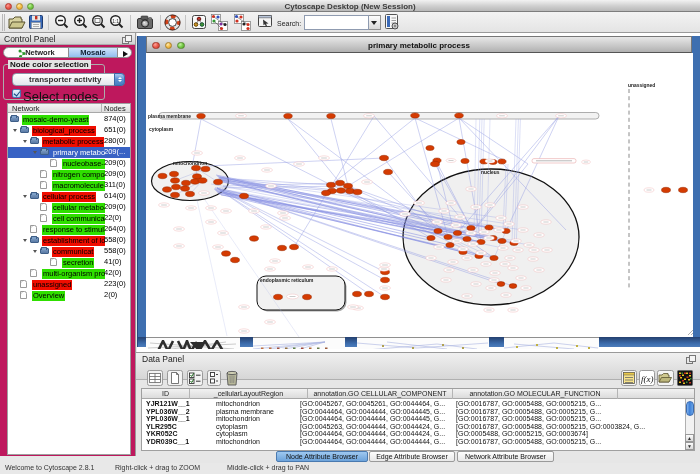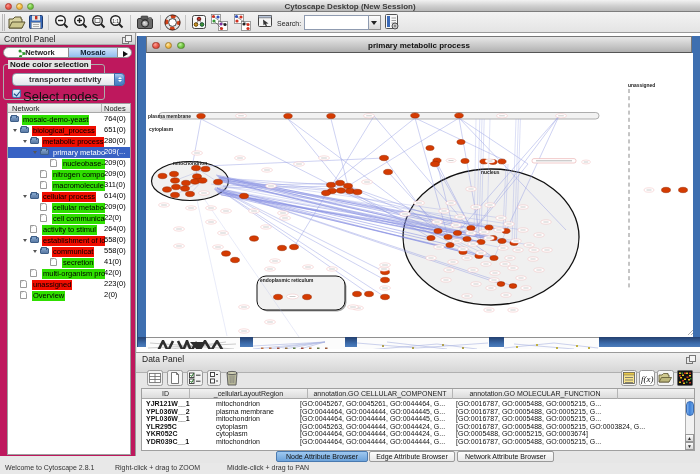--- a/index.html
+++ b/index.html
@@ -60,21 +60,21 @@
 #nw-title .t1{left:5px;background:radial-gradient(circle at 35% 30%,#ffa39a,#e95a4c 50%,#c43a2a);border:.5px solid #a33528}
 #nw-title .t2{left:17.5px;background:radial-gradient(circle at 35% 30%,#ffeab0,#f3bd4a 50%,#dd9c22);border:.5px solid #a8802c}
 #nw-title .t3{left:30px;background:radial-gradient(circle at 35% 30%,#c8f2a4,#77cc49 50%,#4a9e20);border:.5px solid #568a30}
 #nw-canvas{position:absolute;left:8px;top:17px;width:547px;height:284px;background:#fff;overflow:hidden}
 #nw-bot{position:absolute;left:0px;bottom:0px;width:563px;height:10px;background:linear-gradient(#24406f,#3e6fb0 70%,#4d7cba)}
 
 .frag{position:absolute;top:304px;height:12px;background:#fcfcfc;border-top:1px solid #8f8f8f;overflow:hidden}
 
 
 #dpanel{left:136px;top:352px;width:564px;height:111px;background:#e6e6e6;border-top:1px solid #9a9a9a}
-#dp-head{position:absolute;left:0;top:0;width:100%;height:20px;background:linear-gradient(#f0f0f0,#d6d6d6);border-bottom:1px solid #b0b0b0}
+#dp-head{position:absolute;left:0;top:0;width:100%;height:27px;background:linear-gradient(#f0f0f0,#d6d6d6);border-bottom:1px solid #b0b0b0}
 #dp-head span{position:absolute;left:6px;top:1px;font-size:8.5px;color:#1c1c1c}
 #dp-tools{position:absolute;left:0;top:11px;width:100%;height:24px}
 #dp-table{position:absolute;left:5px;top:35px;width:554px;height:63px;background:#fff;border:1px solid #9f9f9f;overflow:hidden}
 #dt-head{position:absolute;left:0;top:0;width:100%;height:10px;background:linear-gradient(#f2f2f2,#dcdcdc);border-bottom:1px solid #a8a8a8;font-size:7px;color:#222}
 #dt-head div{position:absolute;top:1px;text-align:center}
 .drow{position:absolute;left:0;width:100%;height:7.5px;font-size:7px;white-space:nowrap;color:#111}
 .drow b{font-size:7px}
 .drow div{position:absolute;top:0}
 
 .dtab{position:absolute;top:98px;height:11px;border:1px solid #9a9a9a;background:linear-gradient(#fdfdfd,#e8e8e8);font-size:7px;color:#111;text-align:center;line-height:10px;border-radius:2px}
@@ -244,21 +244,21 @@
     <div id="cp-tree">
       <div id="tree-head">
           <span class="c1">Network</span>
           <span class="c2">Nodes</span>
           <span class="cd"></span>
         </div>
       <div id="tree-rows">
           <div class="trow" style="top:10px">
             <span class="fold" style="left:2px"></span>
             <span class="lbl bg-g" style="left:14px;max-width:83px">mosaic-demo-yeast</span>
-            <span class="cnt">764(0)</span>
+            <span class="cnt">874(0)</span>
           </div>
           <div class="trow" style="top:21px">
             <span class="tri" style="left:4.5px"></span>
             <span class="fold" style="left:12px"></span>
             <span class="lbl bg-r" style="left:24px;max-width:73px">biological_process</span>
             <span class="cnt">651(0)</span>
           </div>
           <div class="trow" style="top:32px">
             <span class="tri" style="left:14.5px"></span>
             <span class="fold" style="left:22px"></span>
@@ -297,21 +297,21 @@
             <span class="lbl bg-g" style="left:44px;max-width:53px">cellular metabo</span>
             <span class="cnt">209(0)</span>
           </div>
           <div class="trow" style="top:109px">
             <span class="file" style="left:32px"></span>
             <span class="lbl bg-g" style="left:44px;max-width:53px">cell communicat</span>
             <span class="cnt">22(0)</span>
           </div>
           <div class="trow" style="top:120px">
             <span class="file" style="left:22px"></span>
-            <span class="lbl bg-g" style="left:34px;max-width:63px">activity to stimul</span>
+            <span class="lbl bg-g" style="left:34px;max-width:63px">response to stimul</span>
             <span class="cnt">264(0)</span>
           </div>
           <div class="trow" style="top:131px">
             <span class="tri" style="left:14.5px"></span>
             <span class="fold" style="left:22px"></span>
             <span class="lbl bg-r" style="left:34px;max-width:63px">establishment of lo</span>
             <span class="cnt">558(0)</span>
           </div>
           <div class="trow" style="top:142px">
             <span class="tri" style="left:24.5px"></span>

